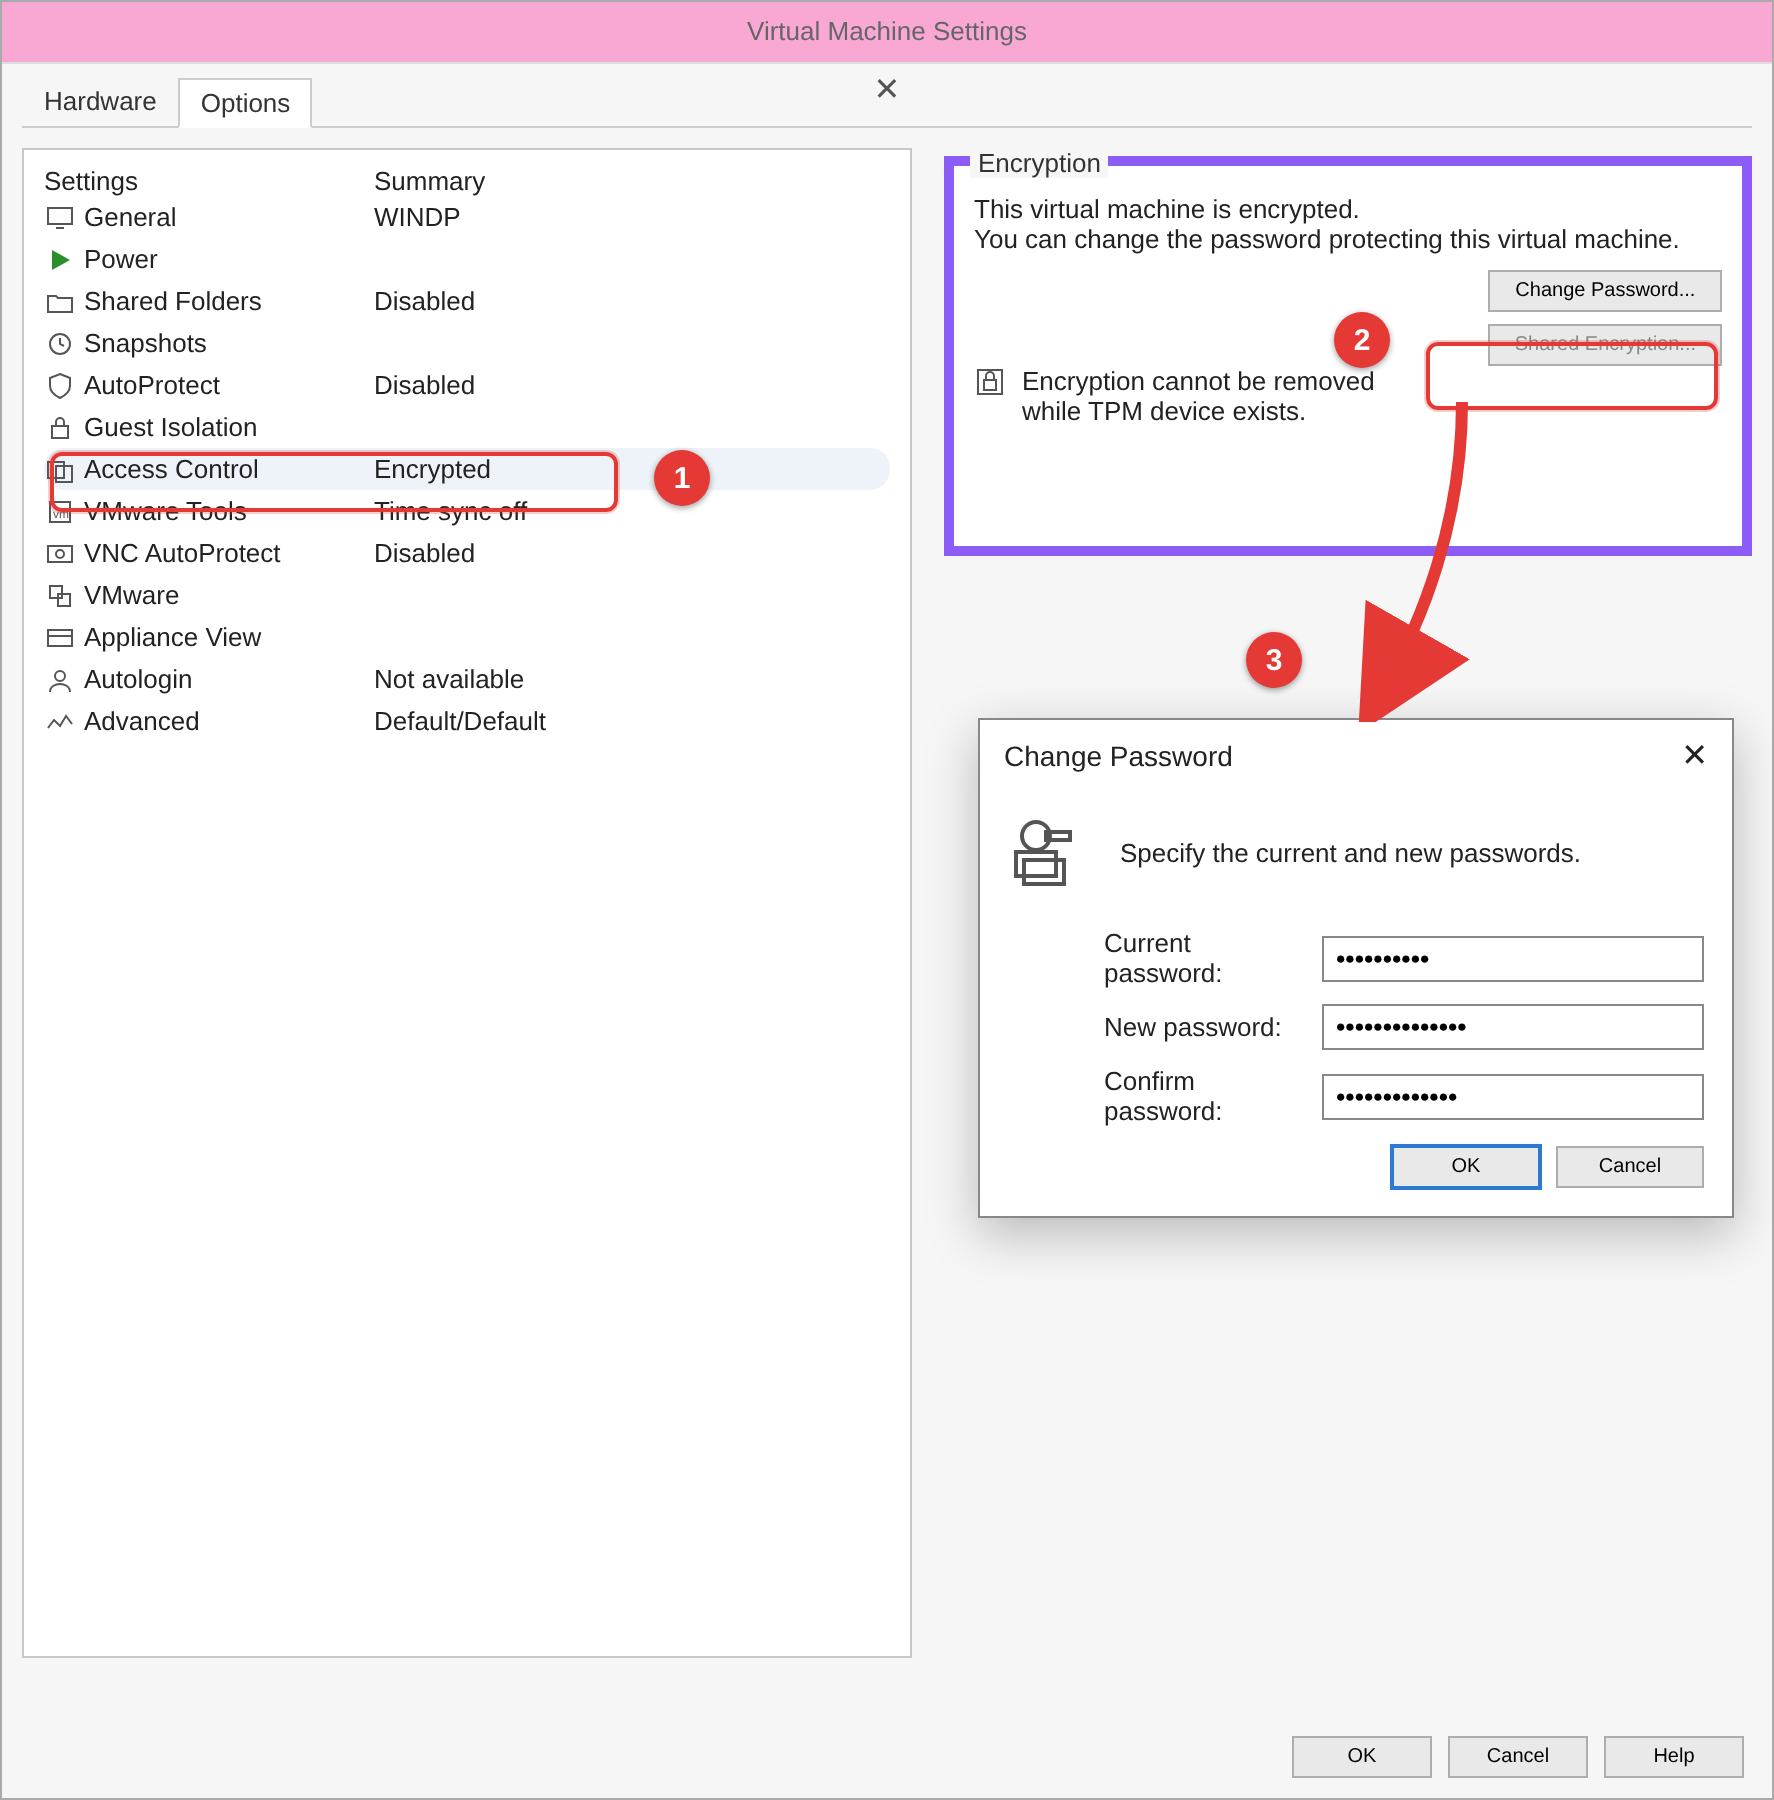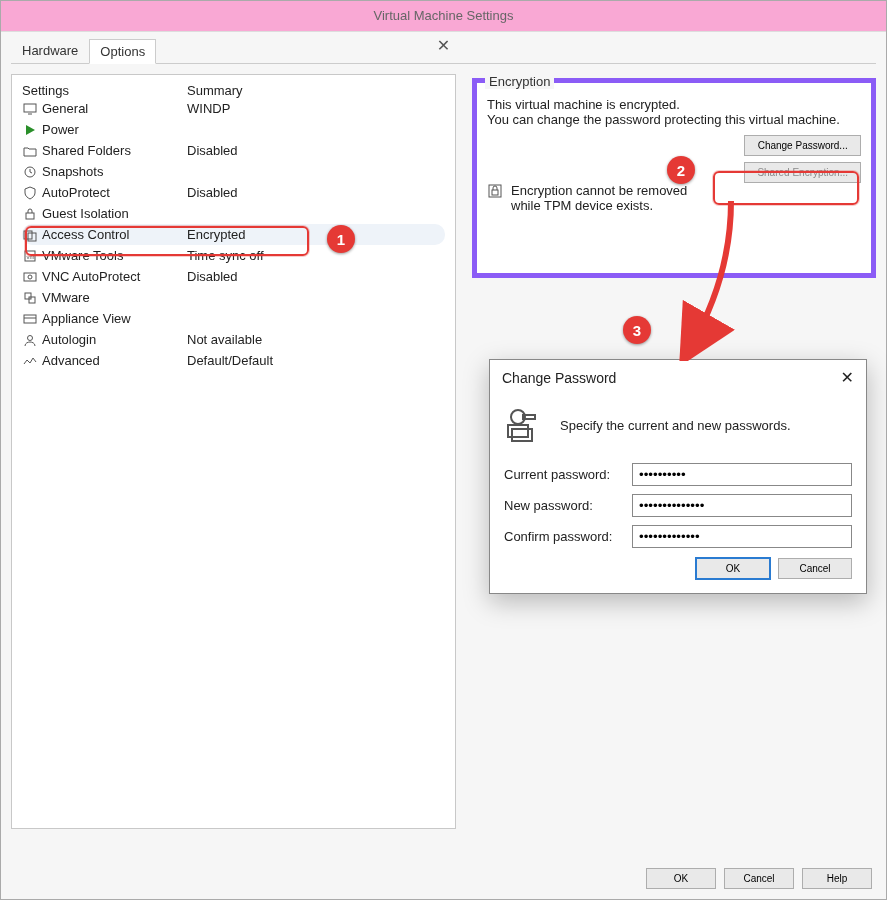--- a/index.html
+++ b/index.html
@@ -27,21 +27,21 @@
   .encrypt-btns { float:right; display:flex; flex-direction:column; gap:6px; margin-top:8px;}
   .warn-row { display:flex; gap:8px; margin-top:16px; clear:both;}
   .callout { position:absolute; width:28px; height:28px; border-radius:50%; background:#e53935; color:#fff; font-weight:bold; display:flex; align-items:center; justify-content:center; font-size:15px; box-shadow:0 1px 3px rgba(0,0,0,.4); z-index:30;}
   .red-box { position:absolute; border:2.5px solid #e53935; border-radius:6px; z-index:25; box-shadow:0 0 0 1px rgba(229,57,53,.25);}
   .dialog { position:absolute; left:488px; top:358px; width:376px; background:#fff; border:1px solid #888; box-shadow:0 8px 24px rgba(0,0,0,.25); z-index:20; }
   .dialog-title { display:flex; justify-content:space-between; align-items:center; padding:8px 12px; font-size:14px; }
   .dialog-title .x { font-size:16px; cursor:pointer;}
   .dialog-body { padding:8px 14px 14px 14px;}
   .key-row { display:flex; align-items:center; gap:12px; margin-bottom:16px;}
   .form-row { display:flex; align-items:center; margin:8px 0; gap:8px;}
-  .form-row label { width:120px; }
+  .form-row label { width:120px;margin-left:48px; }
   .form-row input { flex:1; border:1px solid #888; padding:3px 6px; font-family:inherit;}
   .dialog-btns { display:flex; justify-content:flex-end; gap:8px; margin-top:10px;}
   .dialog-btns .btn.primary { border:1px solid #2a7bd1; outline:1px solid #2a7bd1; }
   .arrow-svg { position:absolute; left:480px; top:190px; width:260px; height:170px; z-index:28; pointer-events:none;}
 </style>
 </head>
 <body>
 
 <div class="window">
   <div class="titlebar">

